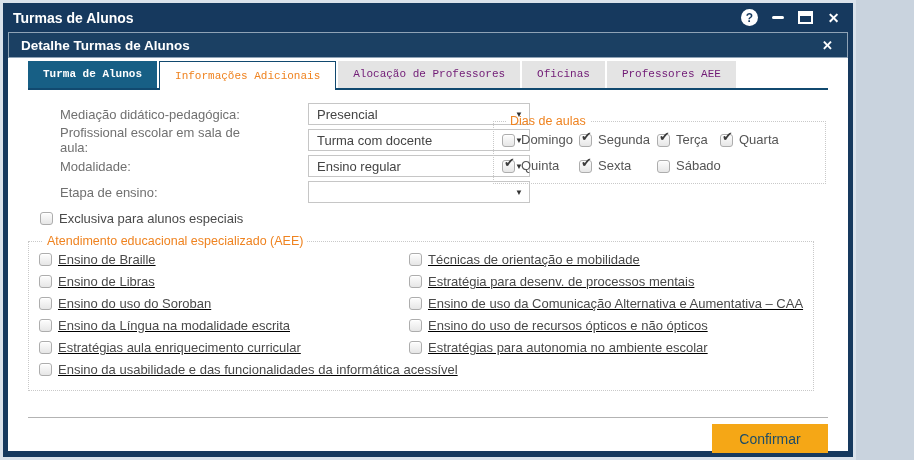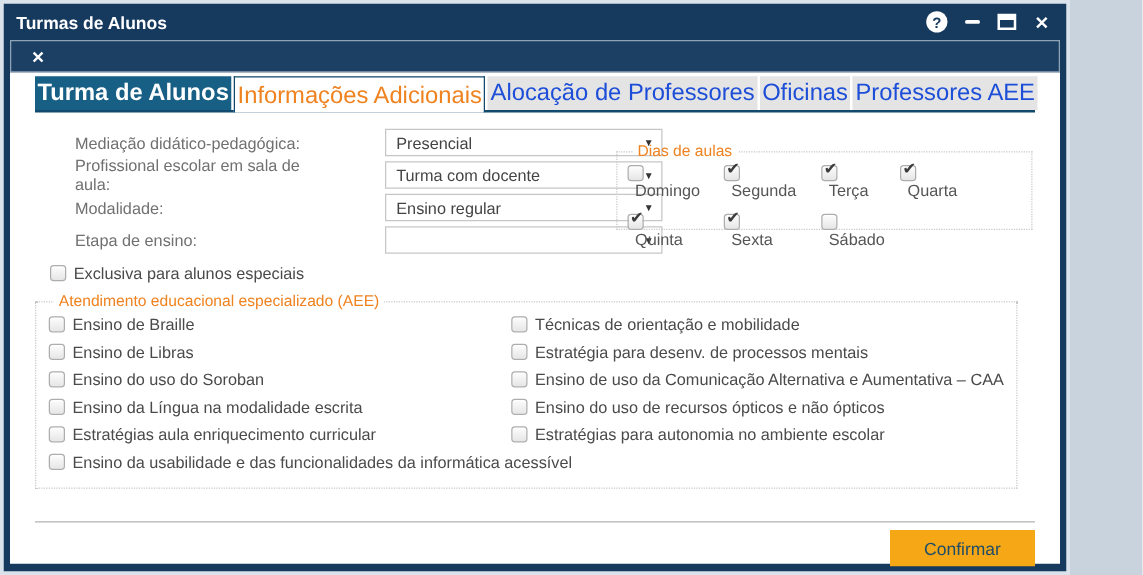--- a/index.html
+++ b/index.html
@@ -26,56 +26,56 @@
   .restore-box{width:15px;height:13px;border:2px solid #fff;border-top-width:5px;}
   .x-glyph{color:#fff;font-size:14px;font-weight:bold;line-height:1;}
   
   .dialog-bar{margin:0 5px;height:26px;background:var(--dialog-navy);border:1px solid #8FA3B6;
     display:flex;align-items:center;padding:0 10px 0 12px;color:#fff;}
   .dialog-bar .dtitle{font-size:13.5px;font-weight:bold;flex:1;}
   
   .content{margin:0 5px;background:#fff;height:393px;padding:3px 20px 0 20px;position:relative;}
   
   .tabs{display:flex;align-items:flex-end;border-bottom:2px solid var(--tab-border);height:29px;}
-  .tab{height:27px;line-height:27px;padding:0 2px;font-size:19px;white-space:nowrap;cursor:pointer;}
+  .tab{height:27px;line-height:27px;padding:0 15px;font-size:11px;white-space:nowrap;cursor:pointer;font-family:Liberation Mono, monospace;}
   .tab.highlight{background:var(--tab-blue);color:#fff;font-weight:bold;}
   .tab.active{background:#fff;color:var(--accent-orange);border:1px solid var(--tab-border);
     border-bottom:none;height:29px;line-height:29px;margin-bottom:-2px;margin-left:2px;}
-  .tab.plain{background:#E4E4E4;color:#1d4ed8;margin-left:2px;}
+  .tab.plain{background:#E4E4E4;color:#701a75;margin-left:2px;}
   
   .form-wrap{position:relative;min-height:116px;}
   .form-col{padding-top:11px;}
   .form-row{display:flex;align-items:center;height:26px;padding-left:32px;gap:40px;}
   .form-label{width:208px;font-size:13px;color:#707070;}
   .select{width:222px;height:22px;border:1px solid #C6C6C6;background:#fff;display:flex;
     align-items:center;padding:0 6px 0 8px;font-size:13px;color:#444;cursor:pointer;}
   .select .val{flex:1;white-space:nowrap;overflow:hidden;}
   .select .arrow{font-size:8px;color:#333;}
   
   .cb{position:relative;width:13px;height:13px;flex:0 0 13px;border:1px solid #ADADAD;border-radius:3px;
     background:linear-gradient(180deg,#FDFDFD,#E6E6E6);box-shadow:inset 0 1px 0 #fff;cursor:pointer;}
   .cb.checked::after{content:"\2714";position:absolute;left:1px;top:-6px;font-size:13px;color:#3C3C3C;}
-  .cb-item{display:flex;align-items:flex-start;cursor:pointer;flex-direction:column;}
+  .cb-item{display:flex;align-items:flex-end;cursor:pointer;}
   .cb-label{margin-left:6px;font-size:13px;color:#555;white-space:nowrap;}
   
   fieldset{border:1px dotted #C9C9C9;}
   legend{color:var(--accent-orange);font-size:12.5px;padding:0 4px;margin-left:4px;}
   .days-fieldset{position:absolute;top:0;left:465px;right:2px;height:70px;padding:4px 8px 0 8px;margin-top:24px;}
   .days-row{display:flex;margin-bottom:11px;}
   .days-row .cb-item{width:77px;}
   .days-row .cb-item:nth-child(2){width:78px;}
   .days-row .cb-item:nth-child(3){width:63px;}
   .days-row .cb-item:last-child{width:auto;}
   .exclusive-row{margin:5px 0 0 12px;display:flex;align-items:center;}
   .exclusive-row .cb-label{color:#4a4a4a;}
   .aee-fieldset{margin-top:8px;width:747px;padding:4px 10px 6px 10px;}
   .aee-cols{display:flex;}
   .aee-col-left{width:370px;}
   .aee-col-right{flex:1;}
-  .aee-item{display:flex;align-items:center;margin-bottom:7px;}
+  .aee-item{display:flex;align-items:center;margin-bottom:7px;text-decoration:underline;}
   .aee-item .cb-label{color:#4a4a4a;}
   
   .footer-divider{margin-top:26px;border-top:1px solid #B3B3B3;}
   .footer{display:flex;justify-content:flex-end;margin-top:6px;}
   .confirm-btn{width:116px;height:29px;background:var(--button-amber);color:var(--button-text);
     border:none;font-family:"Liberation Sans",sans-serif;font-size:14px;cursor:pointer;}
   
 </style>
 </head>
 <body>
@@ -95,20 +95,21 @@
         <div class="tb-btn">
           <span class="restore-box"></span>
         </div>
         <div class="tb-btn">
           <span class="x-glyph">✕</span>
         </div>
       </div>
     </div>
 
     <div class="dialog-bar">
+      <span class="dtitle">Detalhe Turmas de Alunos</span>
       <div class="tb-btn">
         <span class="x-glyph" style="font-size:13px;">✕</span>
       </div>
     </div>
 
     <div class="content">
 
       <div class="tabs">
         <div class="tab highlight">Turma de Alunos</div>
         <div class="tab active">Informações Adicionais</div>

